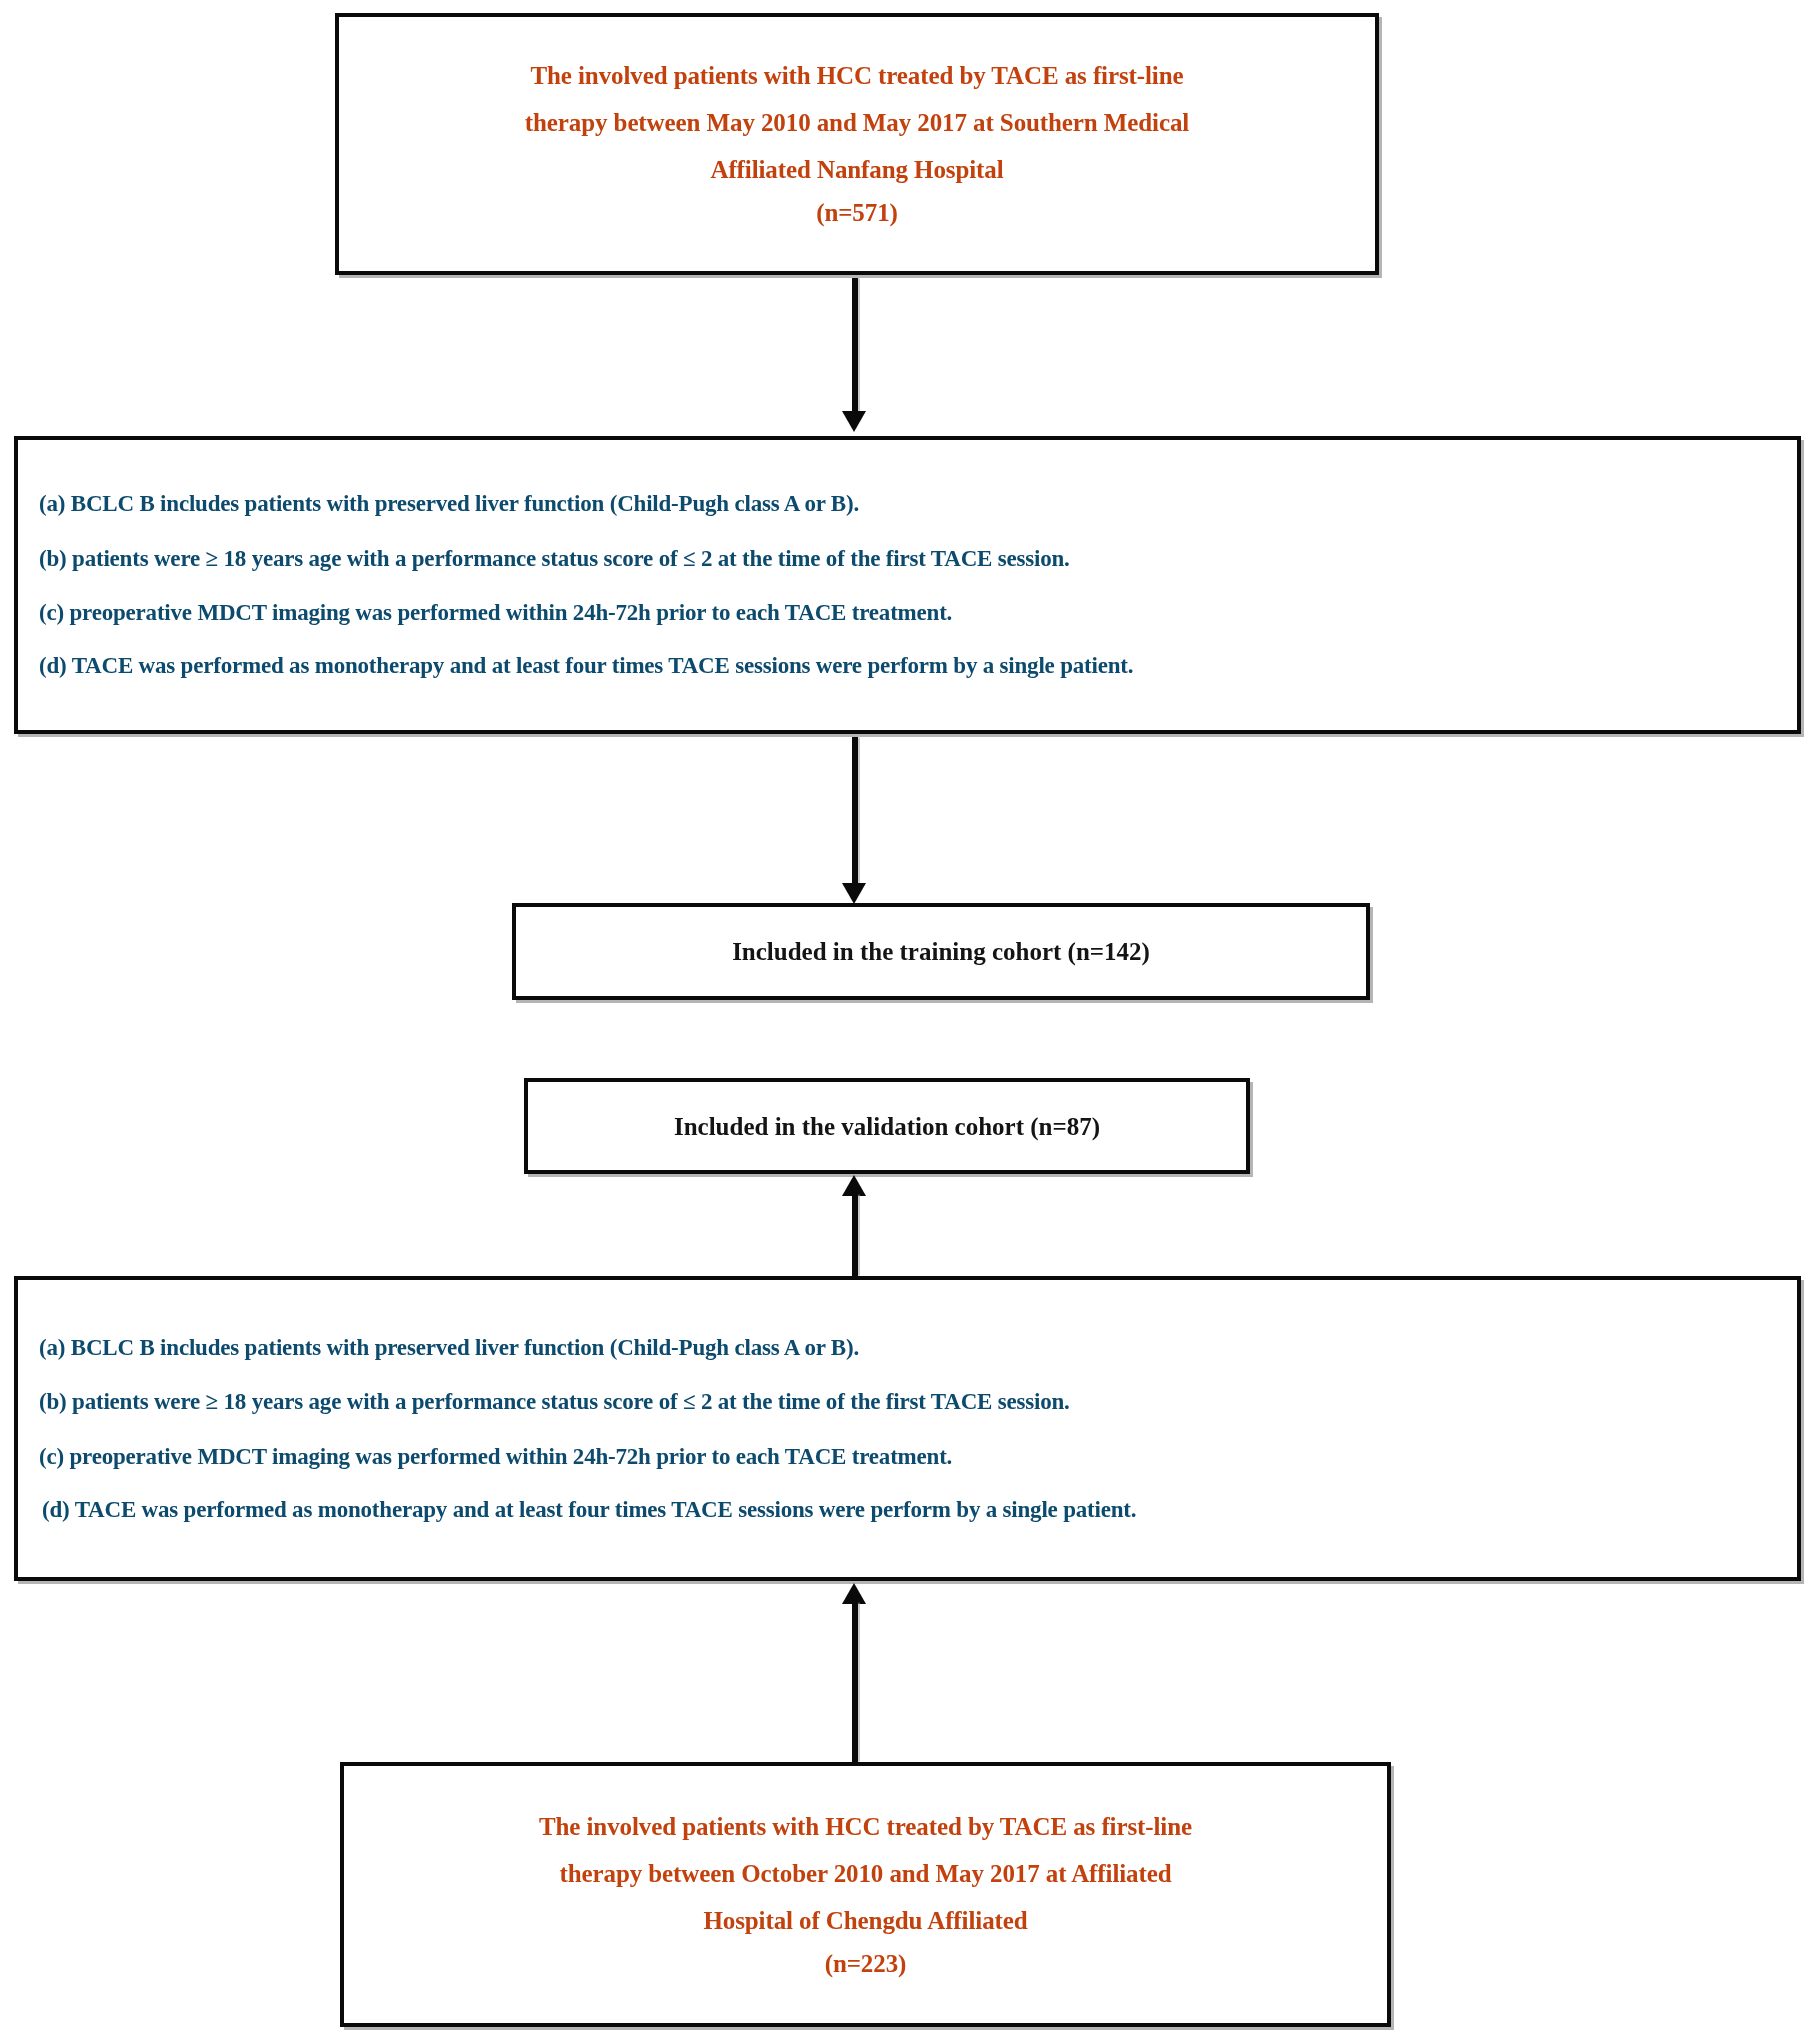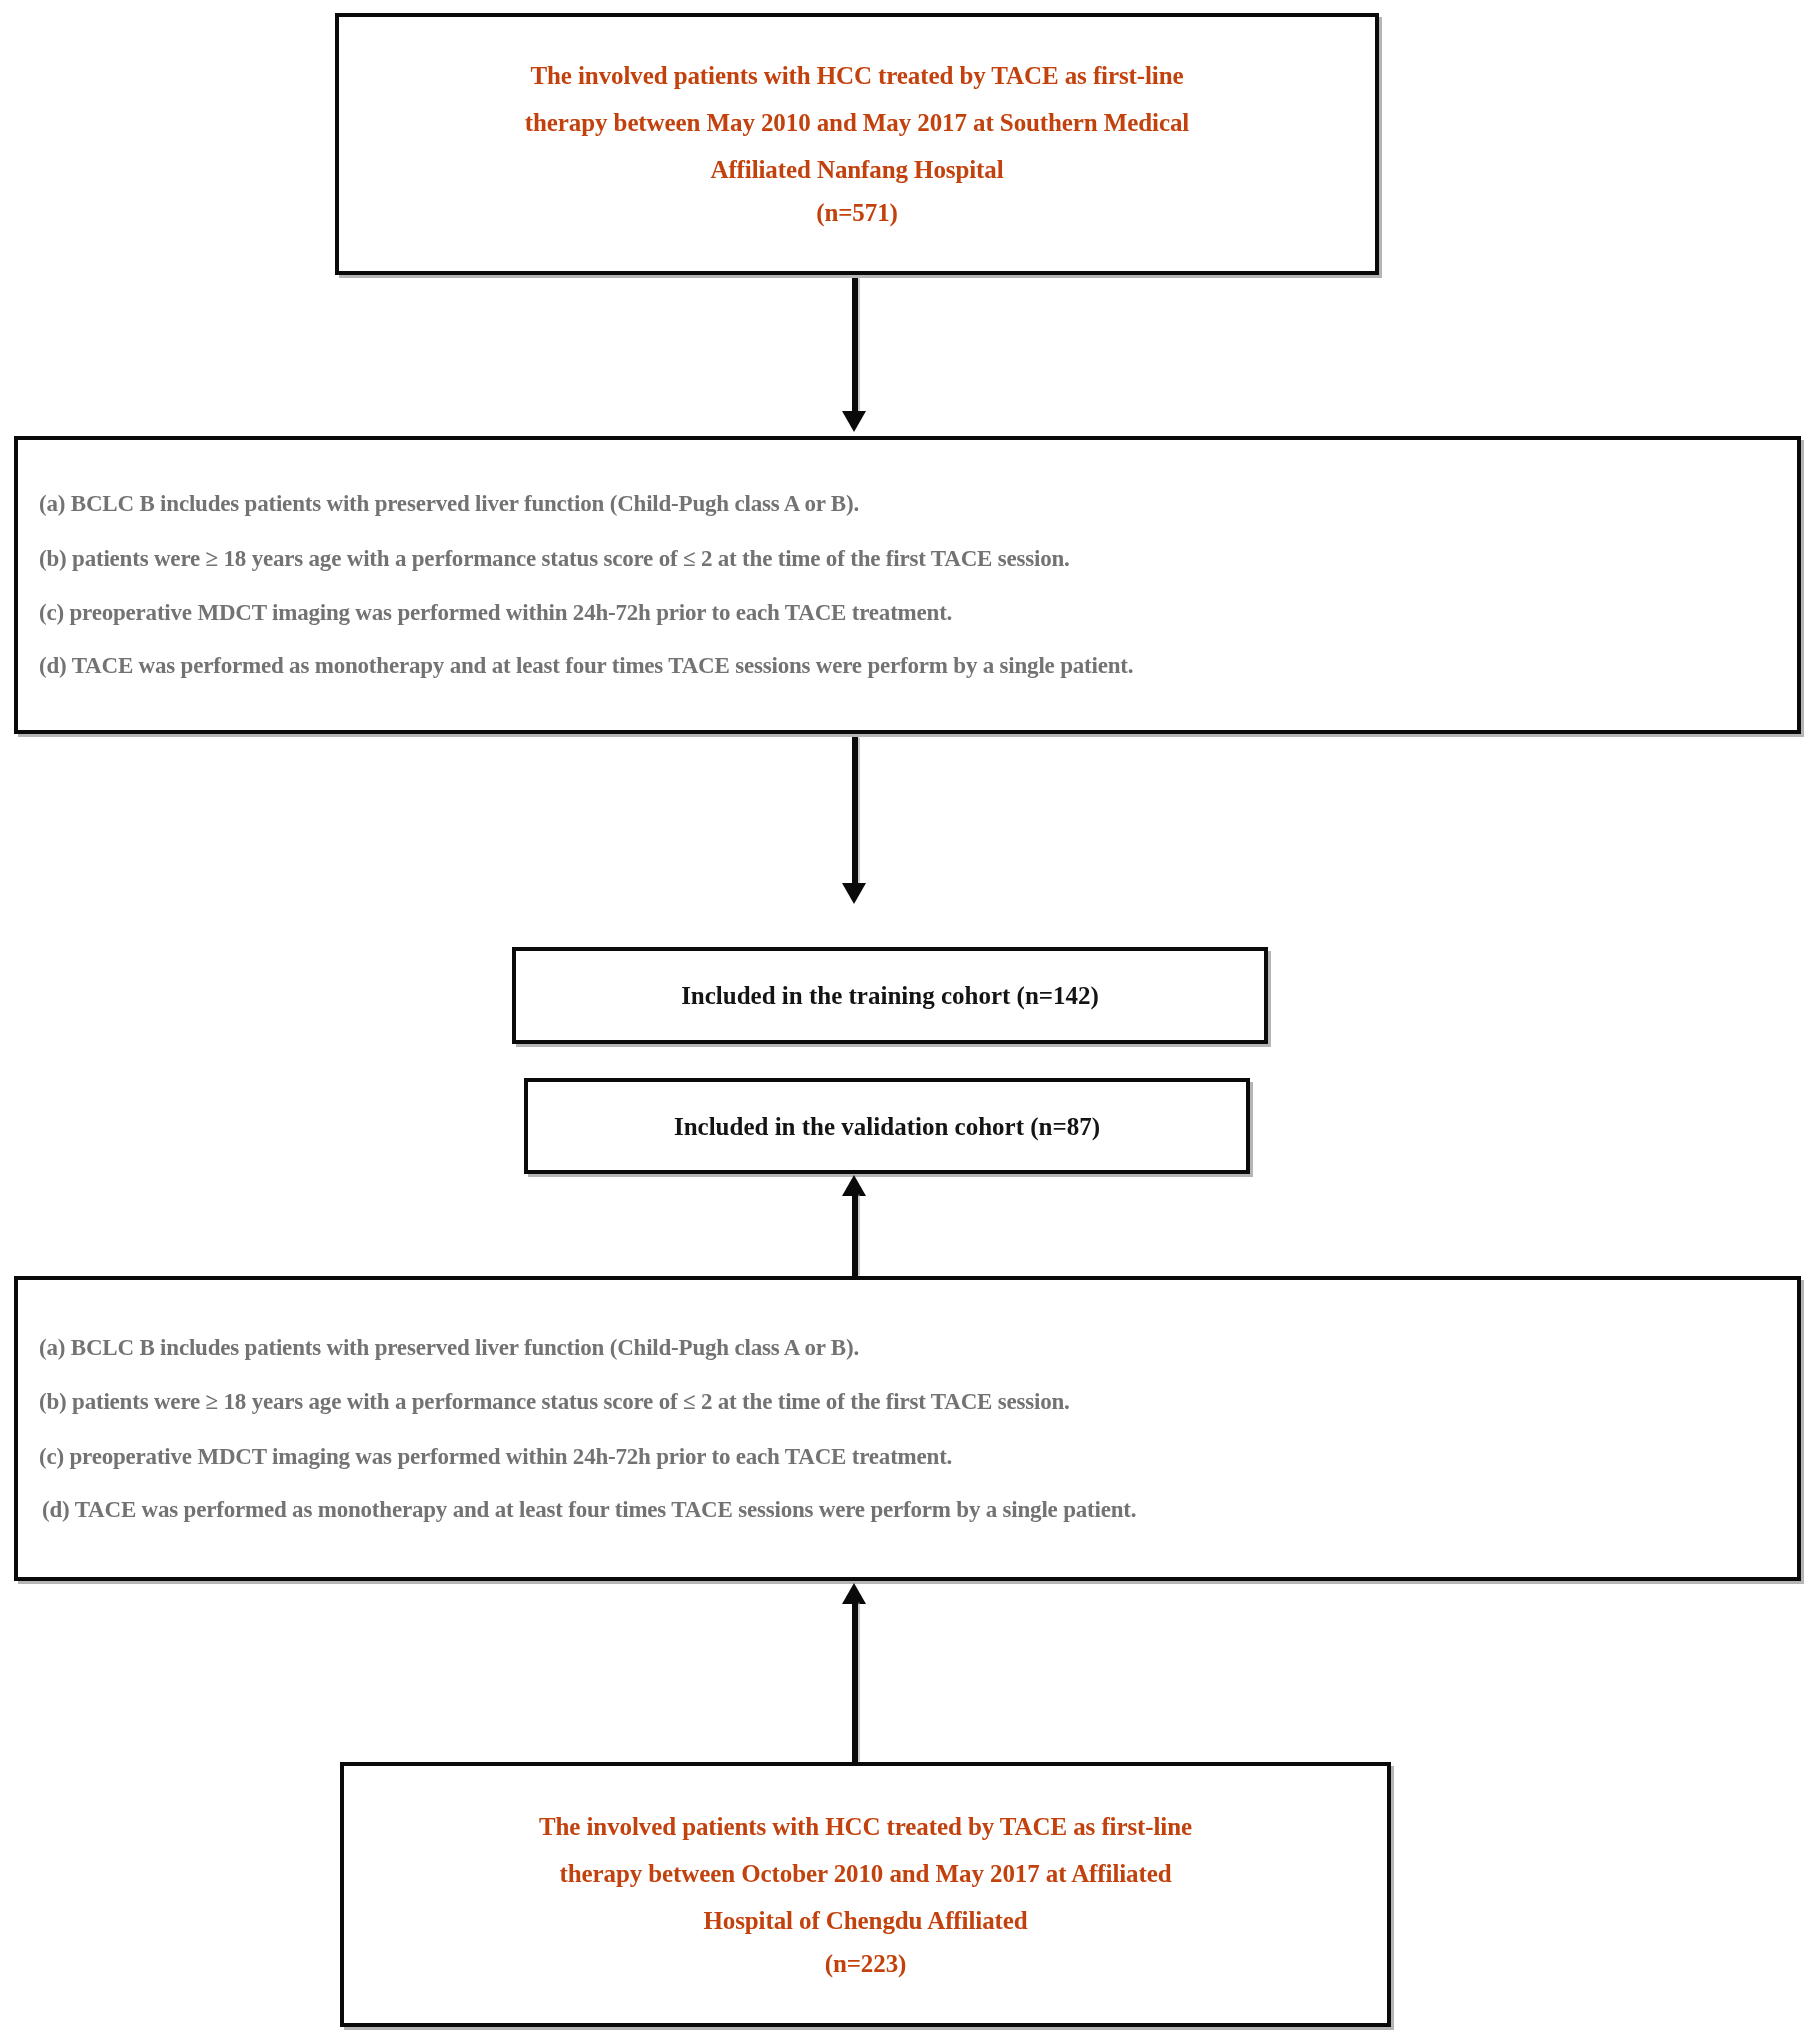--- a/index.html
+++ b/index.html
@@ -67,21 +67,21 @@
   .criteria .node-inner {
     justify-content: center;
     padding: 0 21px;
   }
   .crit-line {
     font-weight: bold;
     font-size: 23px;
     line-height: 1.02;
     letter-spacing: -0.2px;
     white-space: nowrap;
-    color: #737373;
+    color: #0c4a6e;
     padding: 0;
     margin: 0;
   }
   .crit-gap { height: 31px; }
   .crit-gap-b { height: 30px; }
   .crit-indent { padding-left: 3px; }
 
   
   .arrow {
     position: absolute;
@@ -140,21 +140,21 @@
       <div class="crit-gap-b"></div>
       <div class="crit-line">(d) TACE was performed as monotherapy and at least four times TACE sessions were perform by a single patient.</div>
     </div>
   </div>
 
   <div class="arrow" style="left:852px; top:737px; width:5.5px; height:167px;">
     <div class="arrow-shaft" style="top:0; height:147px;"></div>
     <div class="arrow-head-down" style="top:146px;"></div>
   </div>
 
-  <div class="node center-box" style="left:512px; top:903px; width:756px; height:97px;margin-top:44px;">
+  <div class="node center-box" style="left:512px; top:903px; width:858px; height:97px;">
     <div class="node-inner">
       <div class="cohort-label">Included in the training cohort (n=142)</div>
     </div>
   </div>
 
   <div class="node center-box" style="left:524px; top:1078px; width:726px; height:96px;">
     <div class="node-inner">
       <div class="cohort-label">Included in the validation cohort (n=87)</div>
     </div>
   </div>

